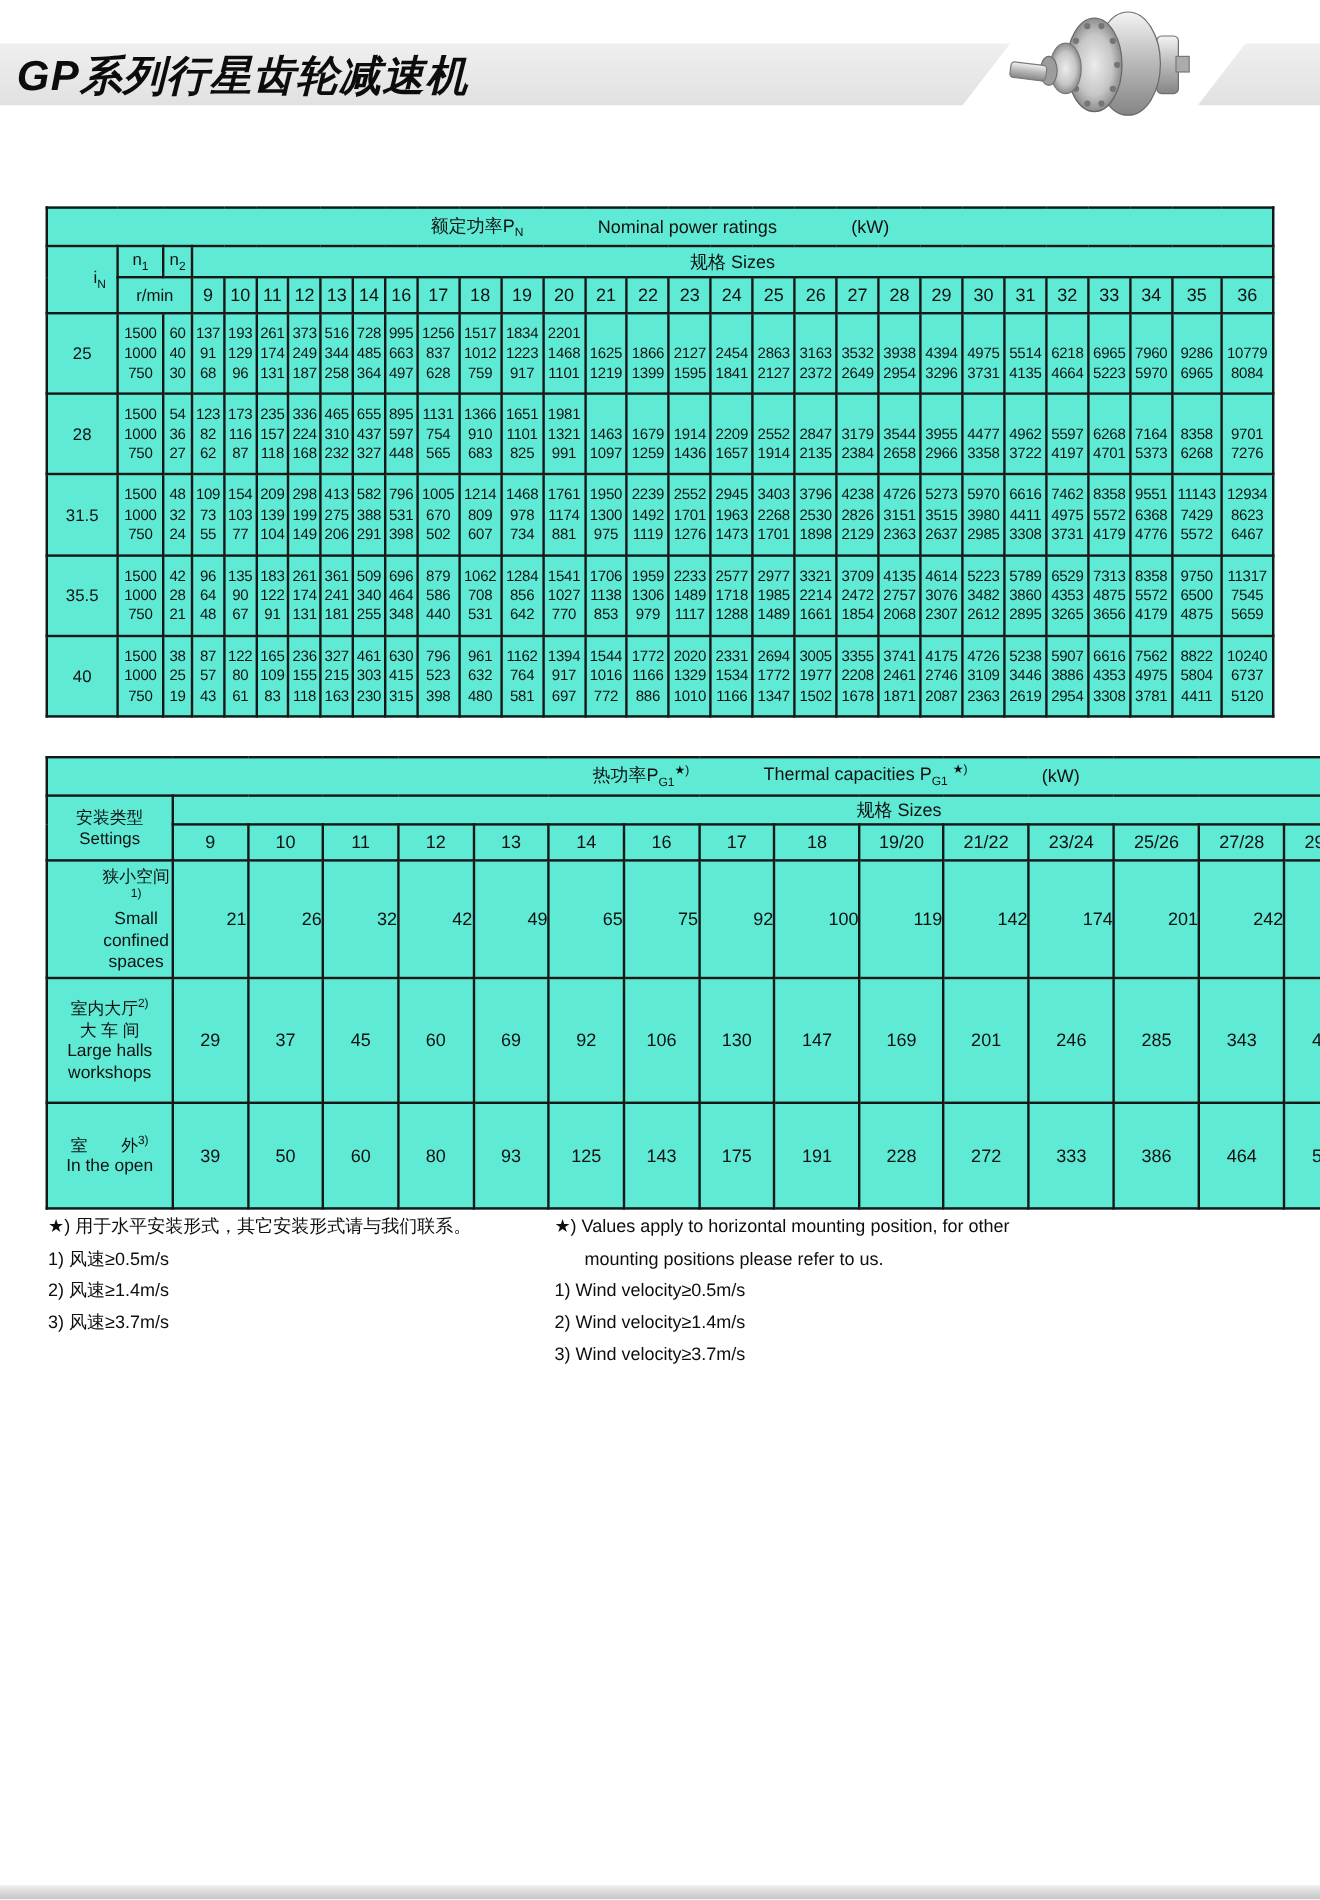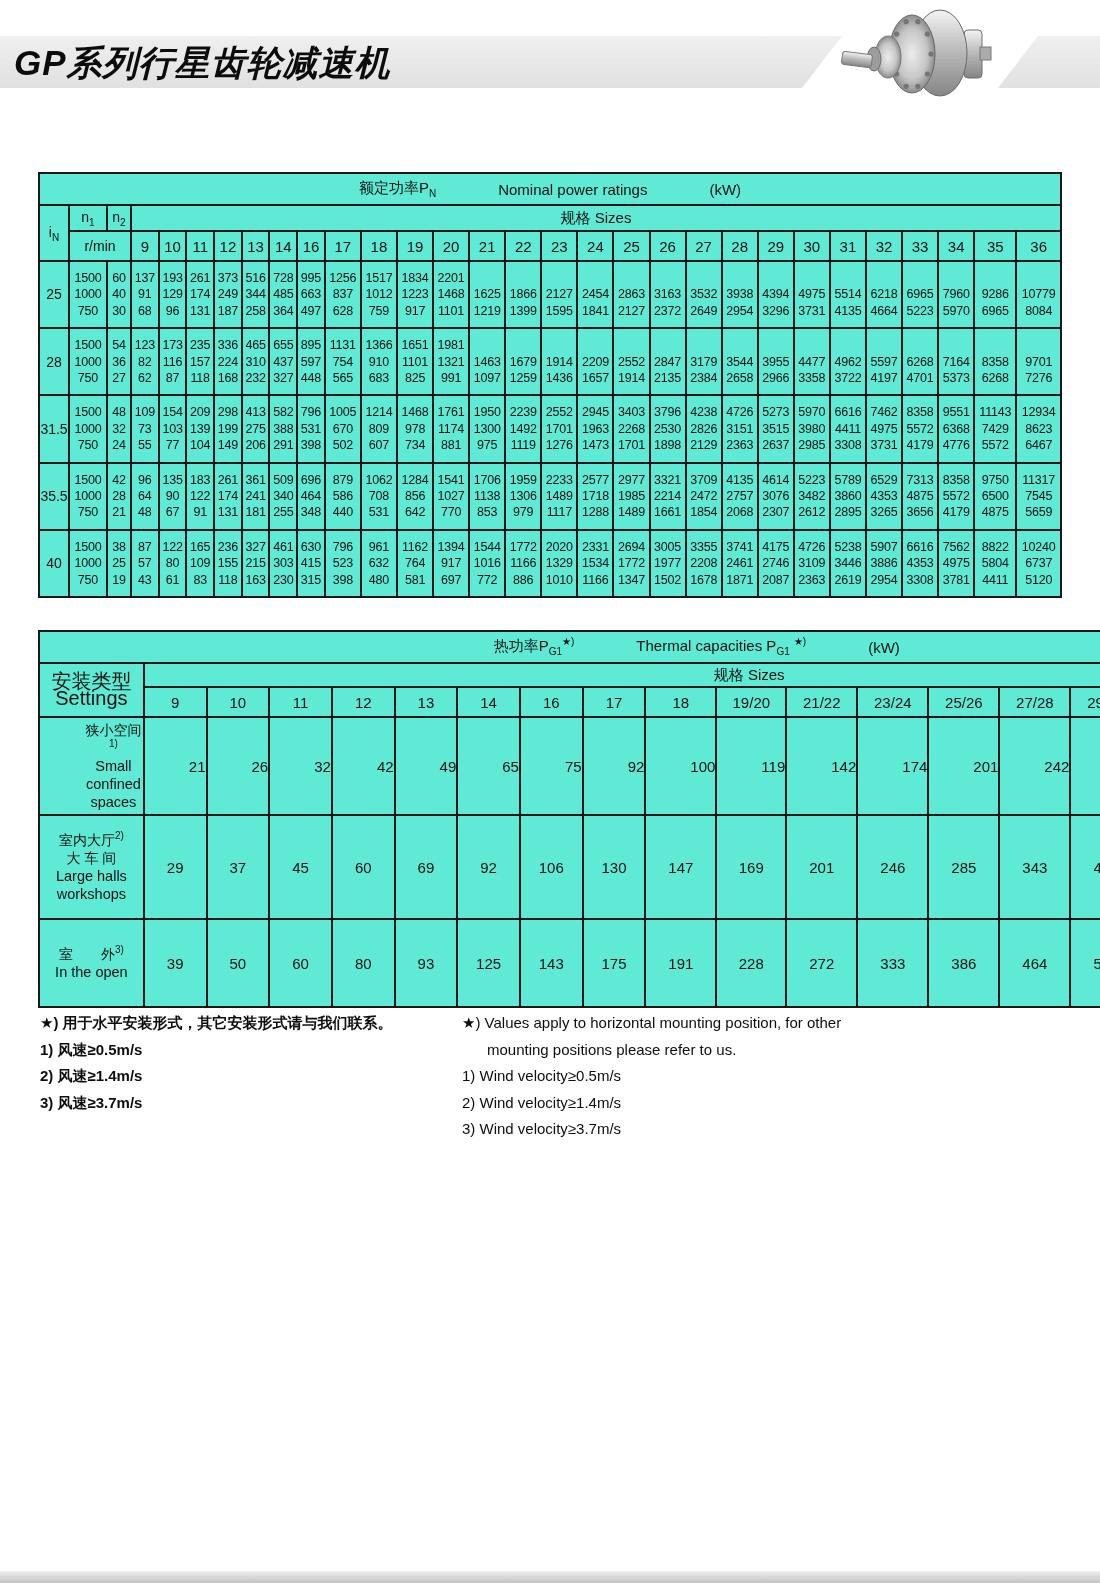--- a/index.html
+++ b/index.html
@@ -21,45 +21,45 @@
   
   .dtable{border-collapse:collapse;position:absolute;left:38px;background:#5eead4;}
   .dtable th,.dtable td{border:2px solid #171717;text-align:center;vertical-align:middle;
           font-weight:normal;padding:0;color:#111;}
   sub{font-size:10px;}
   .sup{font-size:10px;vertical-align:super;line-height:0;}
 
   .t1{top:172px;width:1024px;}
   .t1 .title-cell{height:30px;font-size:15px;}
   .title-flex{display:flex;justify-content:center;align-items:center;gap:62px;}
-  .t1 .h-in{width:28px;font-size:14px;}
+  .t1 .h-in{width:28px;font-size:14px;padding-left:29px;}
   .t1 .h-n{height:24px;font-size:14px;width:36px;}
   .t1 .h-n2{width:22px;}
   .t1 .h-sizes{height:24px;font-size:15px;}
   .t1 .h-rmin{height:28px;font-size:14px;}
   .t1 .sz{font-size:15px;}
   .t1 tbody td{font-size:12.5px;line-height:16.4px;padding:8px 0;letter-spacing:-0.2px;}
   .t1 tbody .c-in{font-size:14px;letter-spacing:0;}
 
   .t2{top:630px;width:1024px;}
   .t2 .title-cell{height:30px;font-size:15px;margin-left:16px;}
-  .t2 .h-settings{width:100px;font-size:20px;line-height:17px;}
+  .t2 .h-settings{width:100px;font-size:14px;line-height:17px;}
   .t2 .h-sizes{height:22px;font-size:15px;}
   .t2 .sz{height:28px;font-size:15px;}
   .t2 tbody td{font-size:15px;}
   .t2 tbody tr.r0 td{height:96px;padding-left:44px;}
   .t2 tbody tr.r1 td{height:102px;}
   .t2 tbody tr.r2 td{height:86px;}
   .t2-label{width:98px;}
   .t2-label .zh{font-size:14px;line-height:18px;}
   .t2-label .en{font-size:14.5px;line-height:18px;padding:0 2px;}
 
   
   .fn{position:absolute;font-size:15px;line-height:26.5px;color:#0e0e0e;}
-  .fn-zh{left:40px;top:1010px;font-weight:bold;}
+  .fn-zh{left:40px;top:1010px;}
   .fn-en{left:462px;top:1010px;}
   .fn .indent{padding-left:25px;}
 
   .bottom-band{position:absolute;left:0;bottom:0;width:100%;height:12px;
           background:linear-gradient(180deg,#efefef,#c3c3c3);}
 </style>
 </head>
 <body>
 
 <div class="doc">

